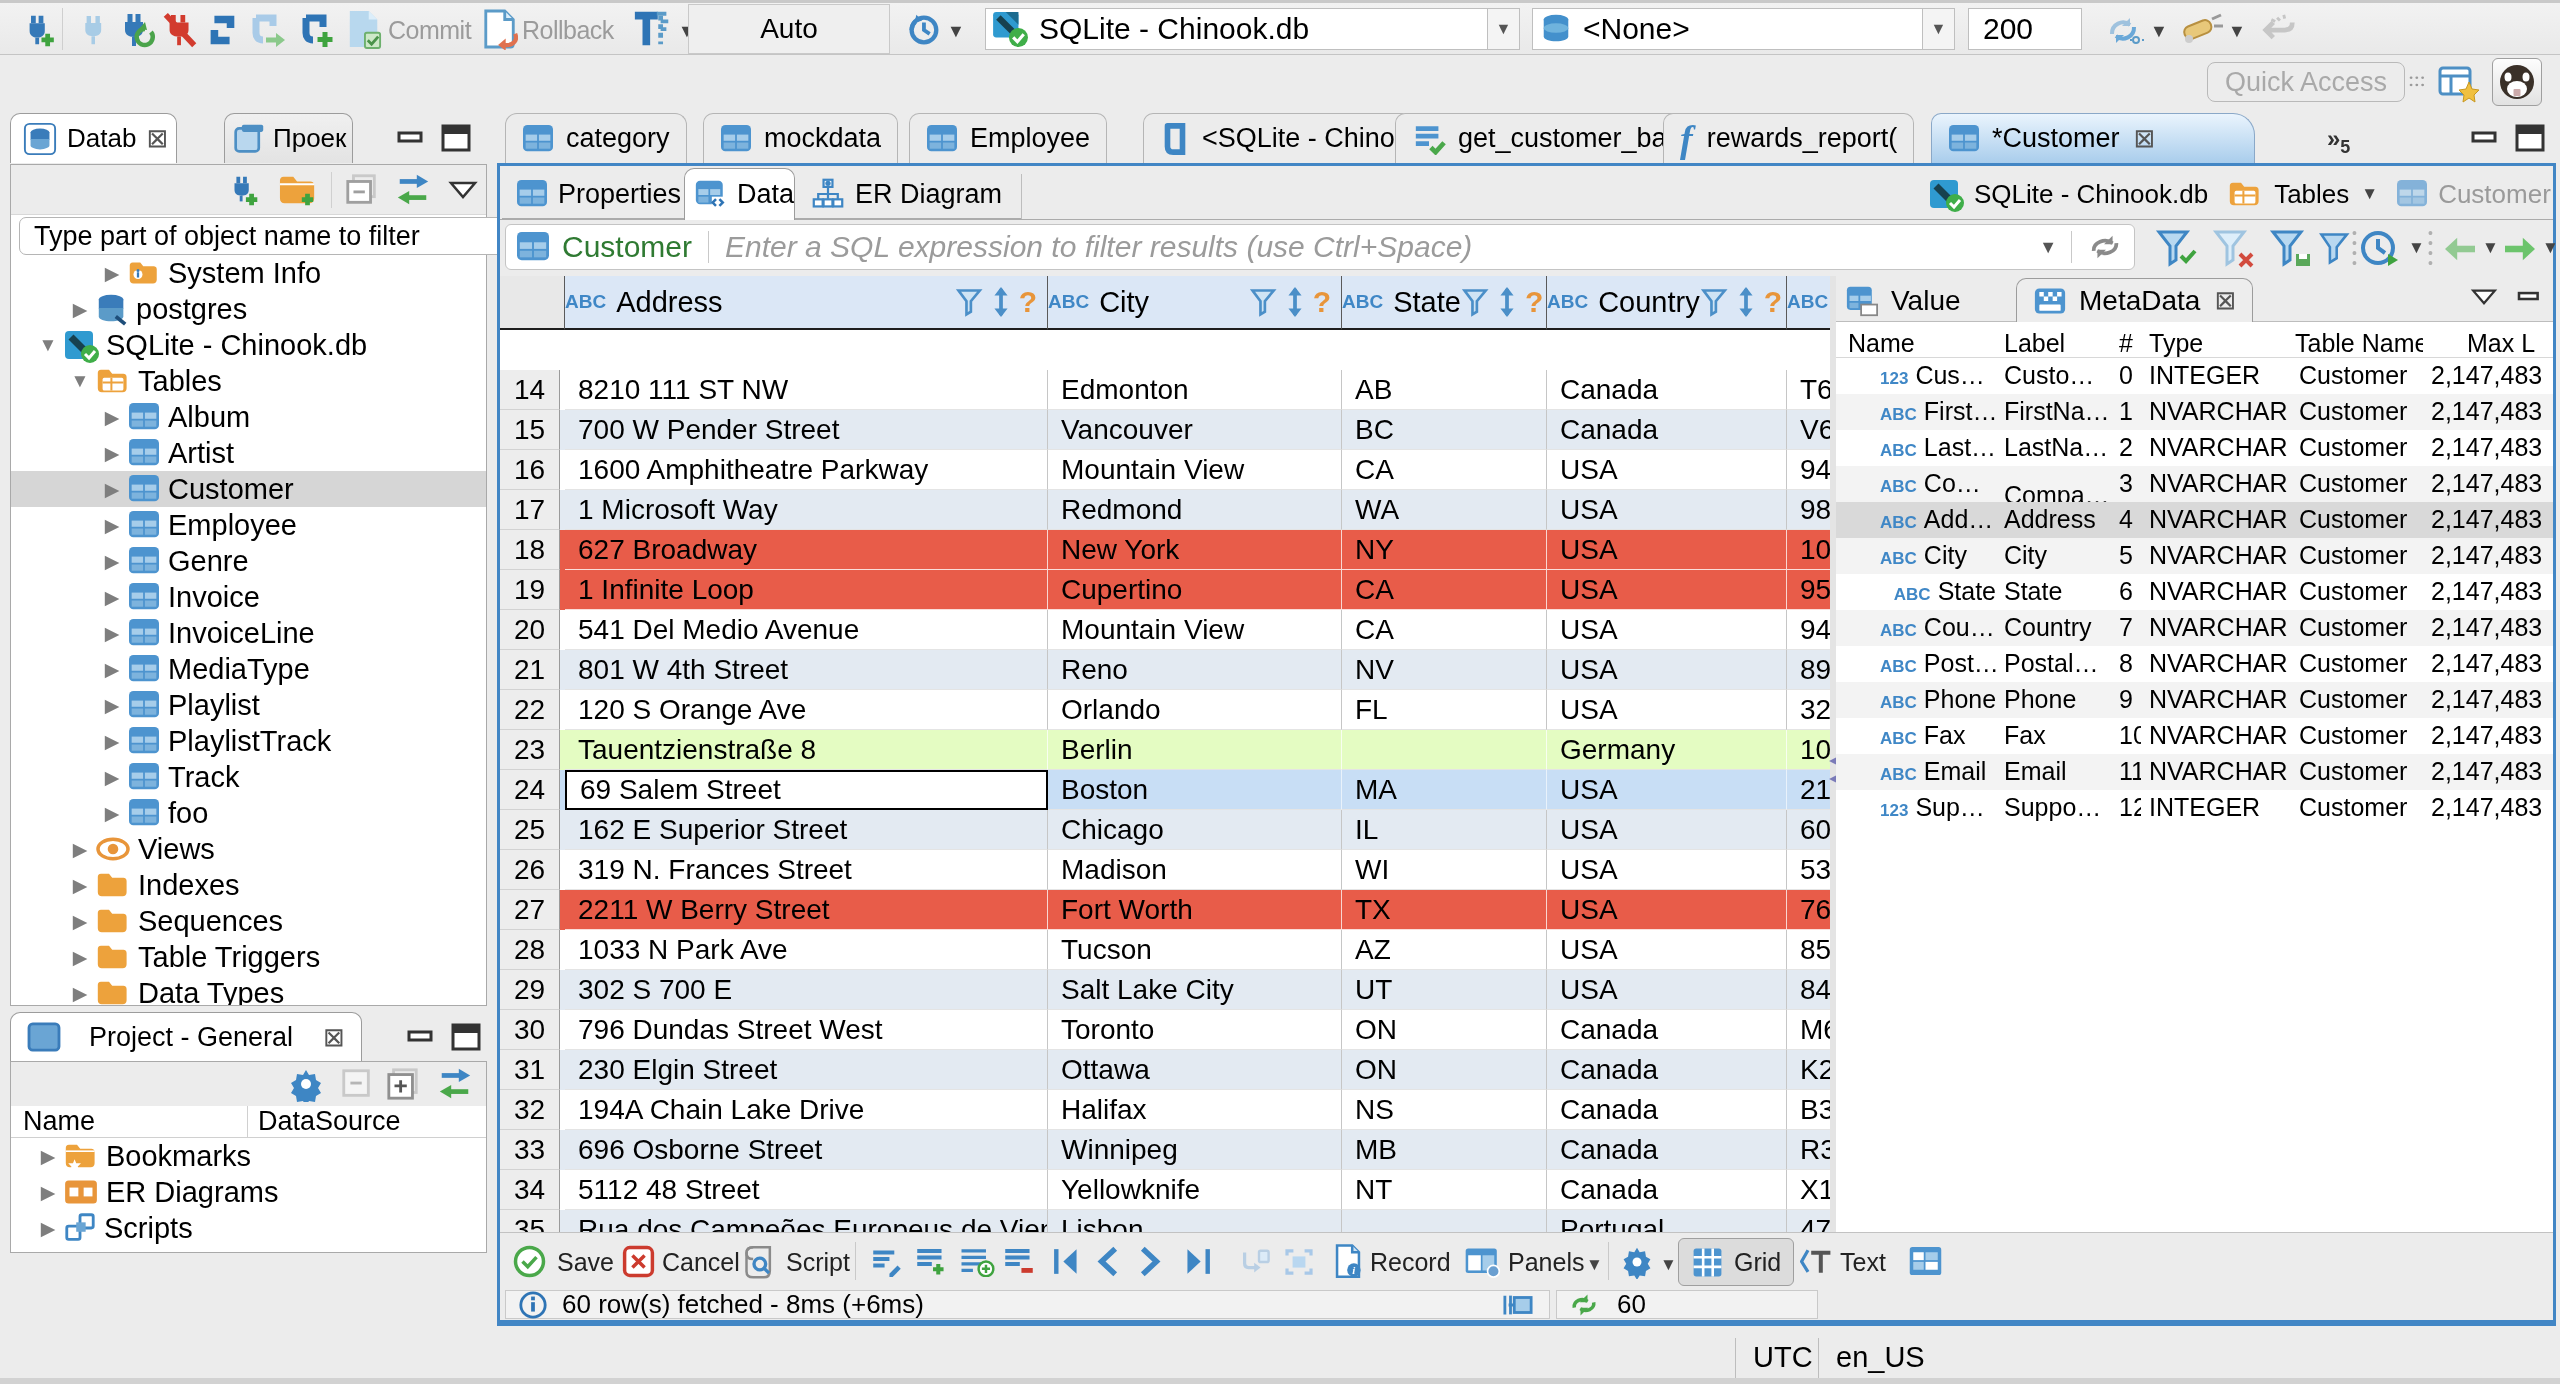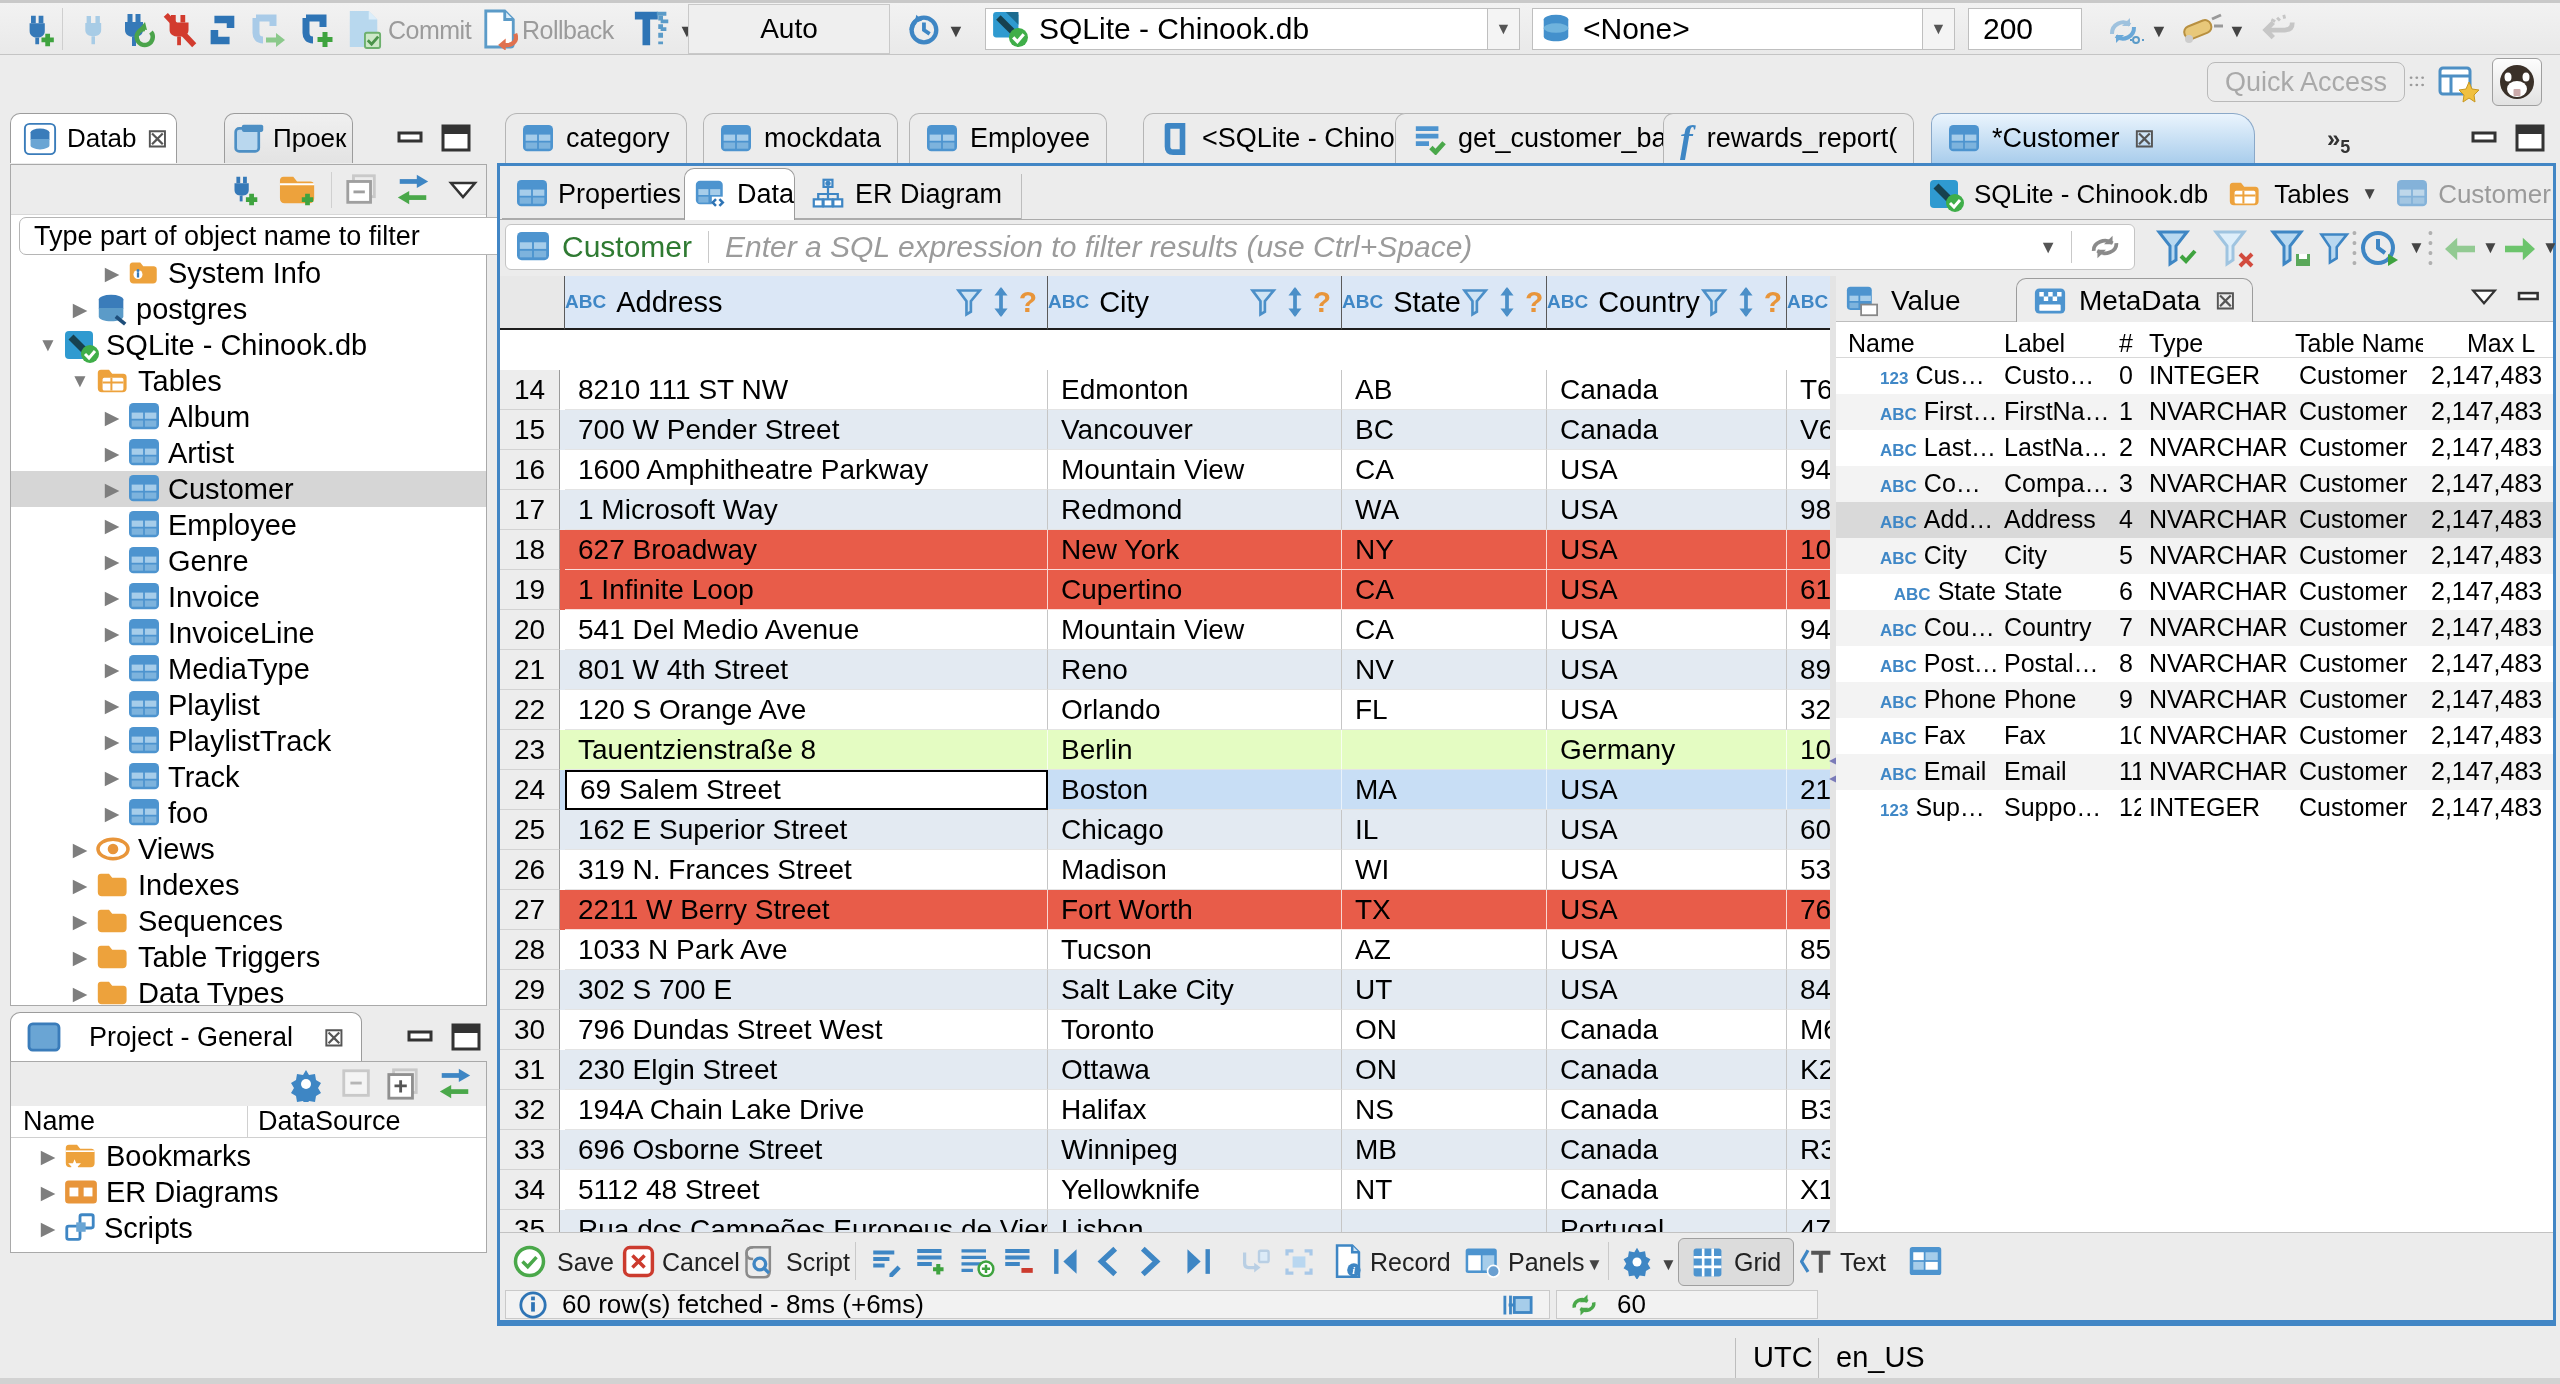--- a/index.html
+++ b/index.html
@@ -839,21 +839,21 @@
         <span class="gc c3">NY</span>
         <span class="gc c4">USA</span>
         <span class="gc c5">10</span>
       </div>
     <div class="grow red" style="top:294px;">
         <span class="rn">19</span>
         <span class="gc c1">1 Infinite Loop</span>
         <span class="gc c2">Cupertino</span>
         <span class="gc c3">CA</span>
         <span class="gc c4">USA</span>
-        <span class="gc c5">61</span>
+        <span class="gc c5">95</span>
       </div>
     <div class="grow" style="top:334px;">
         <span class="rn">20</span>
         <span class="gc c1">541 Del Medio Avenue</span>
         <span class="gc c2">Mountain View</span>
         <span class="gc c3">CA</span>
         <span class="gc c4">USA</span>
         <span class="gc c5">94</span>
       </div>
     <div class="grow alt" style="top:374px;">
@@ -1037,21 +1037,21 @@
         <div class="mr" style="left:587px;top:118px;width:130px;padding-left:8px;">2,147,483</div>
         <div class="mr " style="left:0;top:154px;width:717px;"></div>
         <div class="mr" style="left:44px;top:154px;width:116px;"><span class="abc" style="margin-right:7px;font-size:17px;">ABC</span>Last…</div>
         <div class="mr" style="left:160px;top:154px;width:119px;padding-left:8px;">LastNa…</div>
         <div class="mr" style="left:279px;top:154px;width:26px;padding-left:4px;">2</div>
         <div class="mr" style="left:305px;top:154px;width:150px;padding-left:8px;">NVARCHAR</div>
         <div class="mr" style="left:455px;top:154px;width:132px;padding-left:8px;">Customer</div>
         <div class="mr" style="left:587px;top:154px;width:130px;padding-left:8px;">2,147,483</div>
         <div class="mr mgray" style="left:0;top:190px;width:717px;"></div>
         <div class="mr" style="left:44px;top:190px;width:116px;"><span class="abc" style="margin-right:7px;font-size:17px;">ABC</span>Co…</div>
-        <div class="mr" style="left:160px;top:190px;width:119px;padding-left:8px;">Compa…</div>
+        <div class="mr" style="left:160px;top:202px;width:119px;padding-left:8px;">Compa…</div>
         <div class="mr" style="left:279px;top:190px;width:26px;padding-left:4px;">3</div>
         <div class="mr" style="left:305px;top:190px;width:150px;padding-left:8px;">NVARCHAR</div>
         <div class="mr" style="left:455px;top:190px;width:132px;padding-left:8px;">Customer</div>
         <div class="mr" style="left:587px;top:190px;width:130px;padding-left:8px;">2,147,483</div>
         <div class="mr msel" style="left:0;top:226px;width:717px;"></div>
         <div class="mr" style="left:44px;top:226px;width:116px;"><span class="abc" style="margin-right:7px;font-size:17px;">ABC</span>Add…</div>
         <div class="mr" style="left:160px;top:226px;width:119px;padding-left:8px;">Address</div>
         <div class="mr" style="left:279px;top:226px;width:26px;padding-left:4px;">4</div>
         <div class="mr" style="left:305px;top:226px;width:150px;padding-left:8px;">NVARCHAR</div>
         <div class="mr" style="left:455px;top:226px;width:132px;padding-left:8px;">Customer</div>

